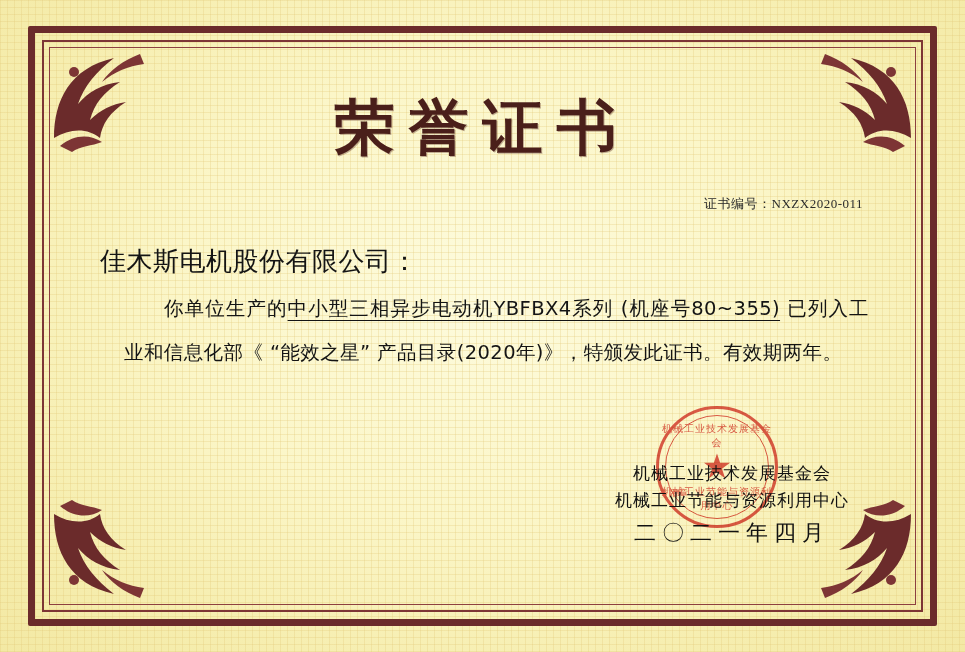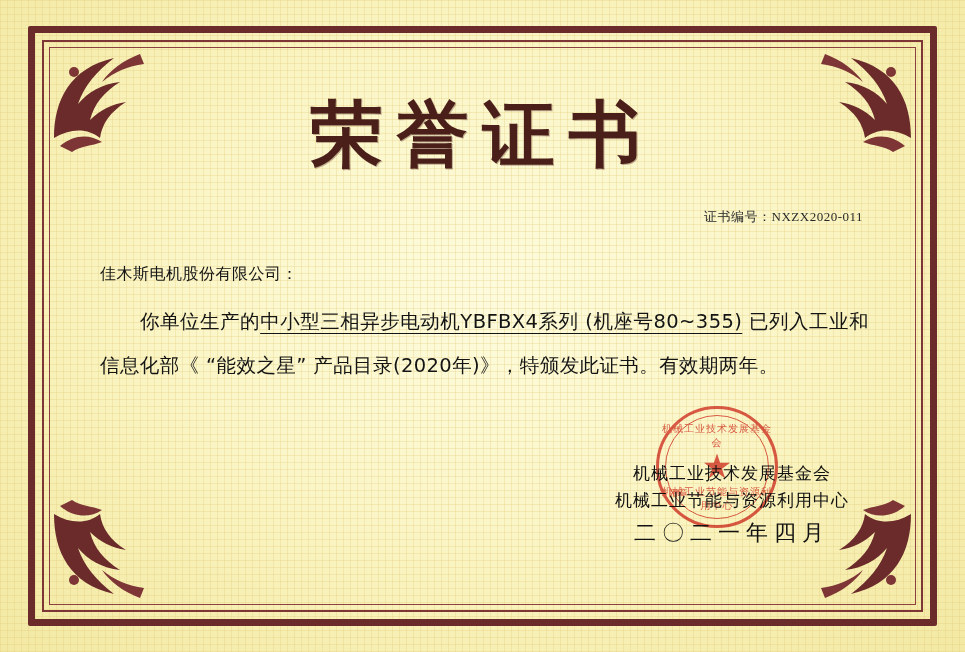--- a/index.html
+++ b/index.html
@@ -57,21 +57,21 @@
   
   .content {
     position: absolute;
     left: 60px; top: 58px; right: 60px; bottom: 58px;
   }
 
   .title {
     margin-top: 38px;
     text-align: center;
     font-family: "DejaVu Serif", "Liberation Serif", serif;
-    font-size: 72px;
+    font-size: 60px;
     font-weight: bold;
     letter-spacing: 14px;
     color: #4a1f1a;
     text-shadow: 1px 1px 0 rgba(90,40,30,0.35);
     line-height: 1.05;
   }
 
   .serial {
     margin-top: 36px;
     text-align: right;
@@ -85,29 +85,30 @@
   .body-text {
     margin-top: 26px;
     padding: 0 36px 0 40px;
     color: #141414;
     font-size: 19.5px;
     line-height: 44px;
     font-family: "DejaVu Sans", "Liberation Sans", sans-serif;
   }
 
   .salutation {
-    font-size: 16px;
+    font-size: 26px;
     letter-spacing: 0.5px;
   }
 
   .para {
     margin-top: 4px;
     text-indent: 40px;
     text-align: justify;
     letter-spacing: 0.4px;
+    padding-left: 24px;
   }
   .underline-seg {
     text-decoration: underline;
     text-underline-offset: 5px;
     text-decoration-thickness: 1px;
   }
 
   
   .sign-block {
     position: absolute;

